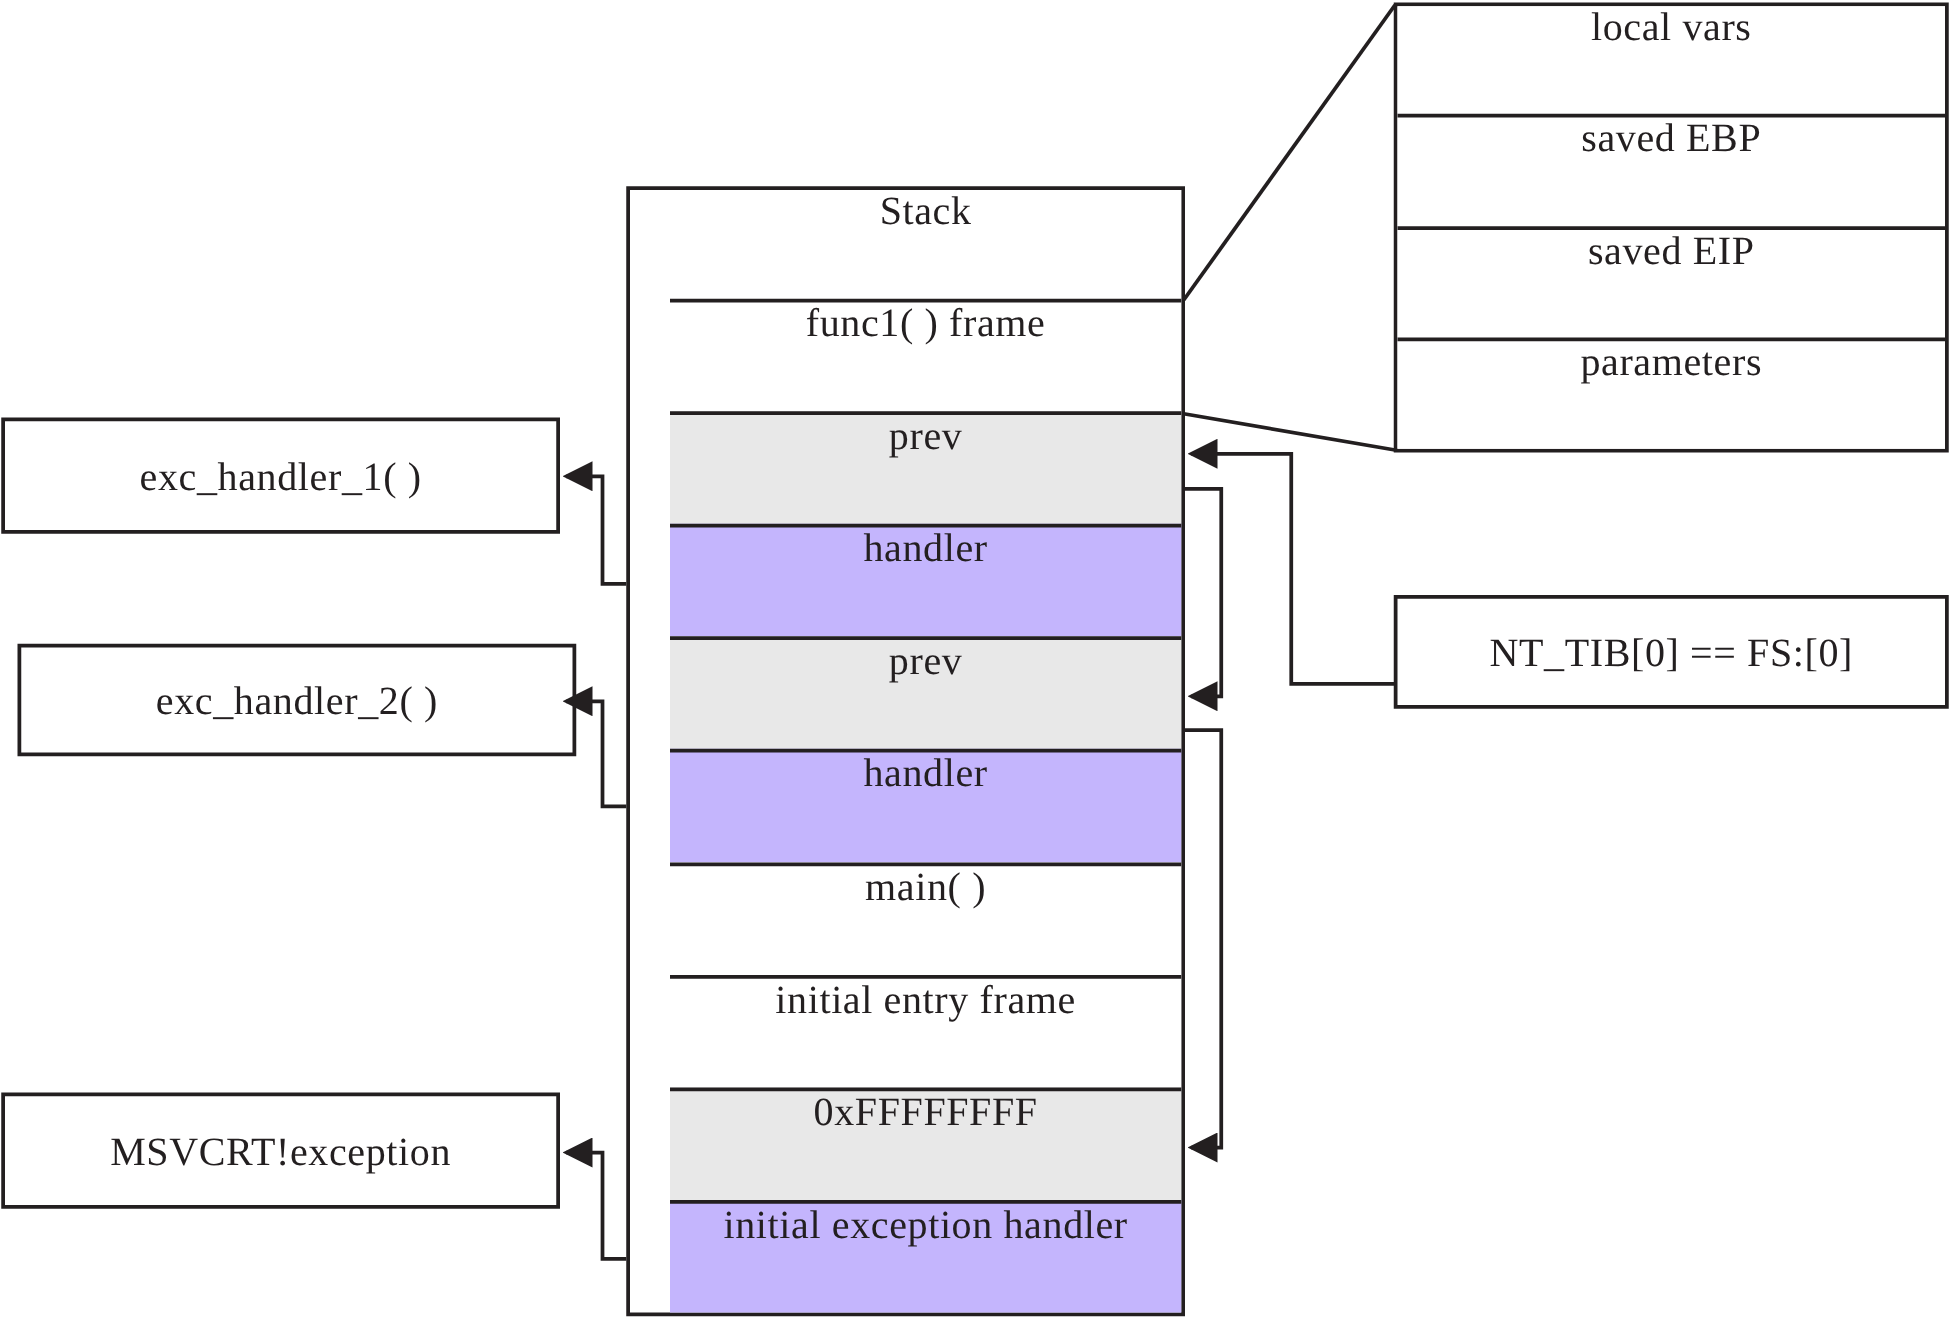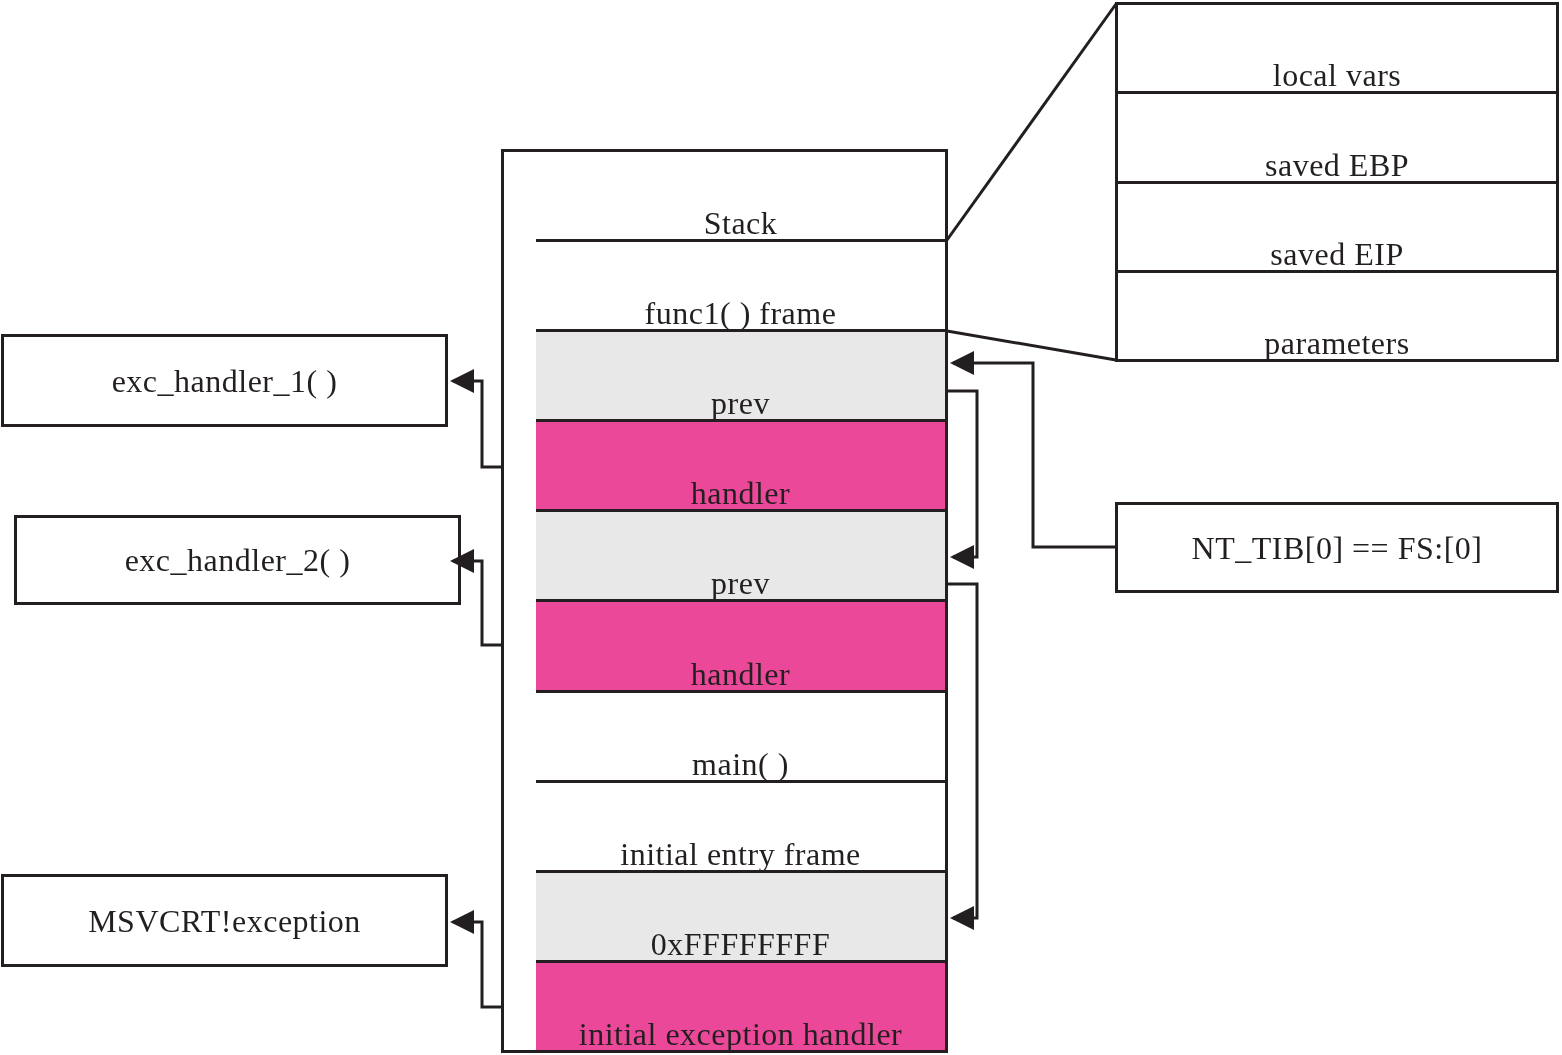--- a/index.html
+++ b/index.html
@@ -15,47 +15,47 @@
   .box, .colbox {
     position: absolute;
     border: 3px solid #231f20;
     background: #ffffff;
     box-sizing: border-box;
   }
   .colbox { display: flex; flex-direction: column; }
   .row {
     flex: 1;
     display: flex;
-    align-items: flex-end;
+    align-items: flex-start;
     justify-content: center;
     background: #ffffff;
   }
   .row + .row { border-top: 3px solid #231f20; }
   .row.light { background: #e8e8e8; }
-  .row.mid   { background: #ec4899; }
+  .row.mid   { background: #c4b5fd; }
   .lbl {
     font-size: 32px;
     line-height: 1;
     white-space: nowrap;
     letter-spacing: 0.5px;
   }
   .box {
     display: flex;
     align-items: center;
     justify-content: center;
   }
   
   .stack   { left: 501px; top: 149px; width: 447px; height: 904px; padding-left: 32px; }
   
   .exc1    { left: 1px;   top: 334px; width: 447px; height: 93px; }
   .exc2    { left: 14px;   top: 515px; width: 447px; height: 90px; }
   .msvcrt  { left: 1px;   top: 874px; width: 447px; height: 93px; }
   
   .framedet{ left: 1115px; top: 2px;   width: 444px; height: 360px; }
-  .tib     { left: 1115px; top: 502px; width: 444px; height: 91px; }
+  .tib     { left: 1115px; top: 476px; width: 444px; height: 91px; }
   svg.overlay {
     position: absolute;
     left: 0; top: 0;
     width: 1562px; height: 1055px;
     pointer-events: none;
   }
   svg.overlay polyline { fill: none; stroke: #231f20; stroke-width: 3; }
 </style>
 </head>
 <body>

